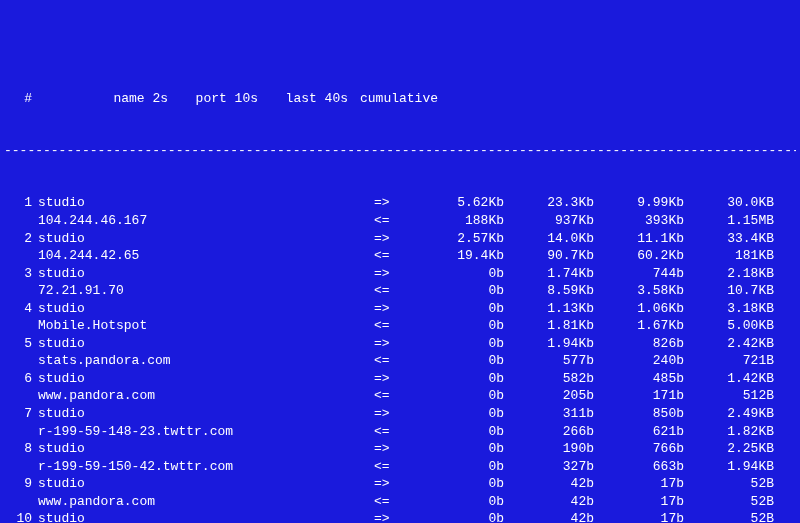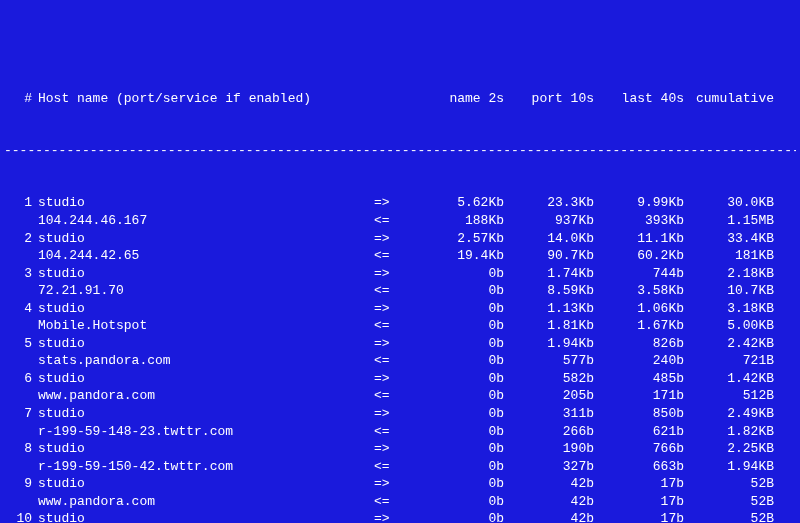--- a/index.html
+++ b/index.html
@@ -30,21 +30,20 @@
   }
 </style>
 </head>
 <body>
 
 
 
 
 <div class="row hdr">
   <span class="c-idx"><span>#</span></span>
-  <span class="c-host">Host name (port/service if enabled)</span>
   <span class="c-arrow"></span>
   <span class="c-v">name 2s</span>
   <span class="c-v2">port 10s</span>
   <span class="c-v2">last 40s</span>
   <span class="c-v2">cumulative</span>
 </div>
 
 <div class="dash">--------------------------------------------------------------------------------------------------------</div>
 
 <div id="rows"><div class="row"><span class="c-idx">1</span><span class="c-host">studio</span><span class="c-arrow">=&gt;</span><span class="c-v">5.62Kb</span><span class="c-v2">23.3Kb</span><span class="c-v2">9.99Kb</span><span class="c-v2">30.0KB</span></div><div class="row"><span class="c-idx"></span><span class="c-host">104.244.46.167</span><span class="c-arrow">&lt;=</span><span class="c-v">188Kb</span><span class="c-v2">937Kb</span><span class="c-v2">393Kb</span><span class="c-v2">1.15MB</span></div><div class="row"><span class="c-idx">2</span><span class="c-host">studio</span><span class="c-arrow">=&gt;</span><span class="c-v">2.57Kb</span><span class="c-v2">14.0Kb</span><span class="c-v2">11.1Kb</span><span class="c-v2">33.4KB</span></div><div class="row"><span class="c-idx"></span><span class="c-host">104.244.42.65</span><span class="c-arrow">&lt;=</span><span class="c-v">19.4Kb</span><span class="c-v2">90.7Kb</span><span class="c-v2">60.2Kb</span><span class="c-v2">181KB</span></div><div class="row"><span class="c-idx">3</span><span class="c-host">studio</span><span class="c-arrow">=&gt;</span><span class="c-v">0b</span><span class="c-v2">1.74Kb</span><span class="c-v2">744b</span><span class="c-v2">2.18KB</span></div><div class="row"><span class="c-idx"></span><span class="c-host">72.21.91.70</span><span class="c-arrow">&lt;=</span><span class="c-v">0b</span><span class="c-v2">8.59Kb</span><span class="c-v2">3.58Kb</span><span class="c-v2">10.7KB</span></div><div class="row"><span class="c-idx">4</span><span class="c-host">studio</span><span class="c-arrow">=&gt;</span><span class="c-v">0b</span><span class="c-v2">1.13Kb</span><span class="c-v2">1.06Kb</span><span class="c-v2">3.18KB</span></div><div class="row"><span class="c-idx"></span><span class="c-host">Mobile.Hotspot</span><span class="c-arrow">&lt;=</span><span class="c-v">0b</span><span class="c-v2">1.81Kb</span><span class="c-v2">1.67Kb</span><span class="c-v2">5.00KB</span></div><div class="row"><span class="c-idx">5</span><span class="c-host">studio</span><span class="c-arrow">=&gt;</span><span class="c-v">0b</span><span class="c-v2">1.94Kb</span><span class="c-v2">826b</span><span class="c-v2">2.42KB</span></div><div class="row"><span class="c-idx"></span><span class="c-host">stats.pandora.com</span><span class="c-arrow">&lt;=</span><span class="c-v">0b</span><span class="c-v2">577b</span><span class="c-v2">240b</span><span class="c-v2">721B</span></div><div class="row"><span class="c-idx">6</span><span class="c-host">studio</span><span class="c-arrow">=&gt;</span><span class="c-v">0b</span><span class="c-v2">582b</span><span class="c-v2">485b</span><span class="c-v2">1.42KB</span></div><div class="row"><span class="c-idx"></span><span class="c-host">www.pandora.com</span><span class="c-arrow">&lt;=</span><span class="c-v">0b</span><span class="c-v2">205b</span><span class="c-v2">171b</span><span class="c-v2">512B</span></div><div class="row"><span class="c-idx">7</span><span class="c-host">studio</span><span class="c-arrow">=&gt;</span><span class="c-v">0b</span><span class="c-v2">311b</span><span class="c-v2">850b</span><span class="c-v2">2.49KB</span></div><div class="row"><span class="c-idx"></span><span class="c-host">r-199-59-148-23.twttr.com</span><span class="c-arrow">&lt;=</span><span class="c-v">0b</span><span class="c-v2">266b</span><span class="c-v2">621b</span><span class="c-v2">1.82KB</span></div><div class="row"><span class="c-idx">8</span><span class="c-host">studio</span><span class="c-arrow">=&gt;</span><span class="c-v">0b</span><span class="c-v2">190b</span><span class="c-v2">766b</span><span class="c-v2">2.25KB</span></div><div class="row"><span class="c-idx"></span><span class="c-host">r-199-59-150-42.twttr.com</span><span class="c-arrow">&lt;=</span><span class="c-v">0b</span><span class="c-v2">327b</span><span class="c-v2">663b</span><span class="c-v2">1.94KB</span></div><div class="row"><span class="c-idx">9</span><span class="c-host">studio</span><span class="c-arrow">=&gt;</span><span class="c-v">0b</span><span class="c-v2">42b</span><span class="c-v2">17b</span><span class="c-v2">52B</span></div><div class="row"><span class="c-idx"></span><span class="c-host">www.pandora.com</span><span class="c-arrow">&lt;=</span><span class="c-v">0b</span><span class="c-v2">42b</span><span class="c-v2">17b</span><span class="c-v2">52B</span></div><div class="row"><span class="c-idx">10</span><span class="c-host">studio</span><span class="c-arrow">=&gt;</span><span class="c-v">0b</span><span class="c-v2">42b</span><span class="c-v2">17b</span><span class="c-v2">52B</span></div></div>

